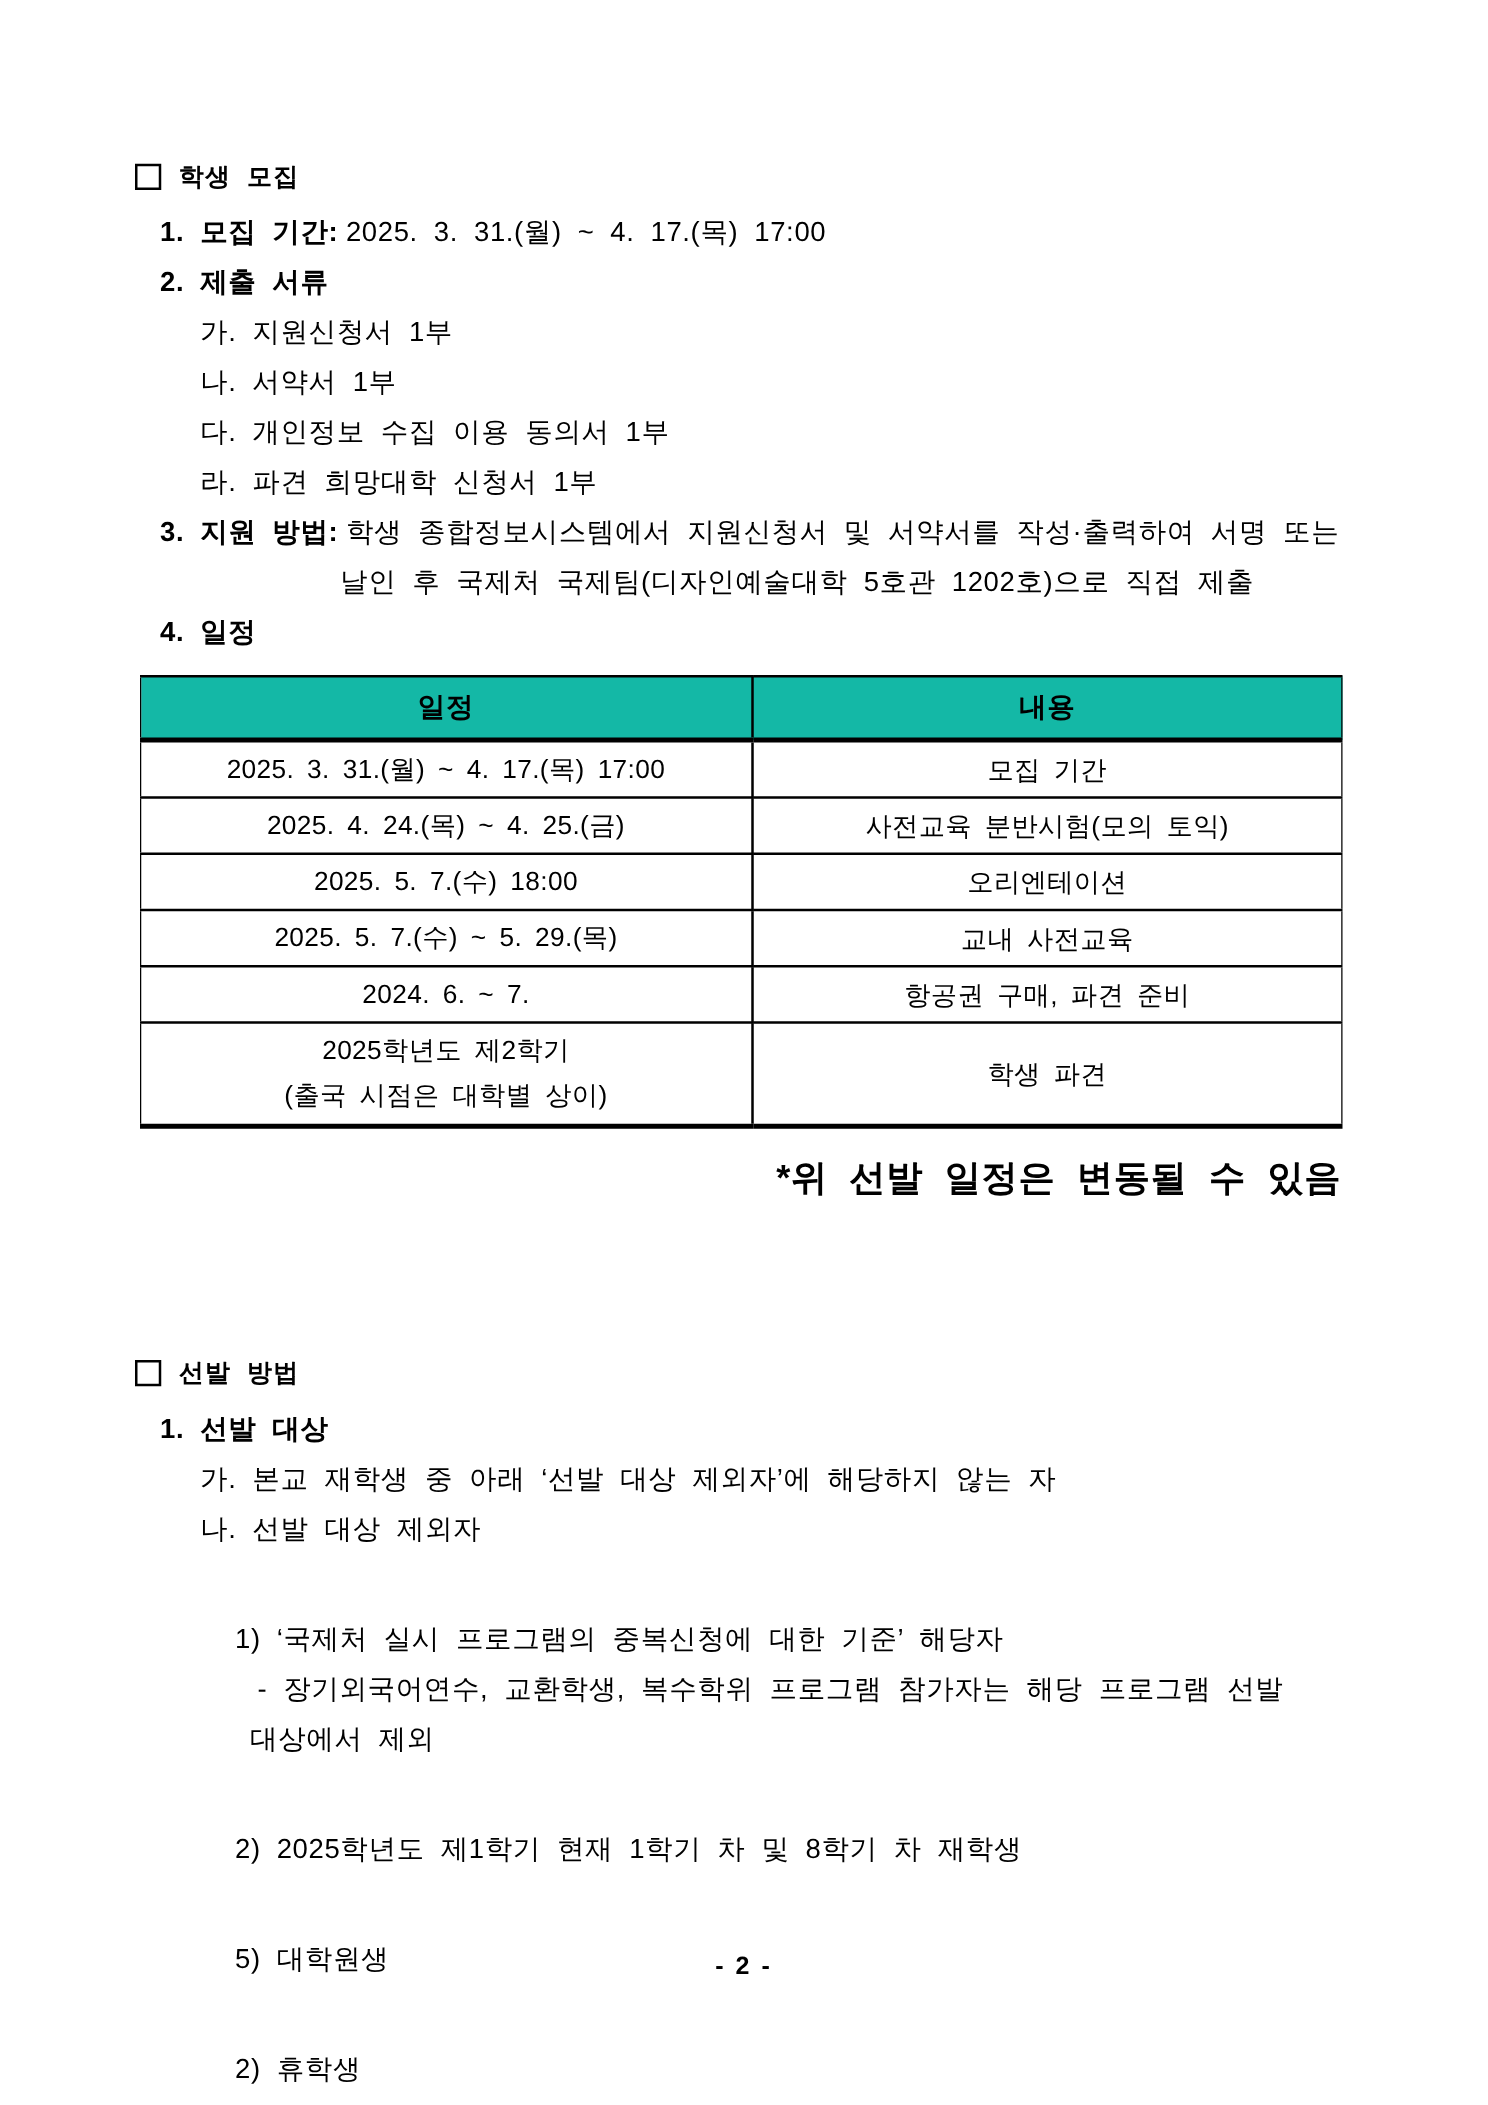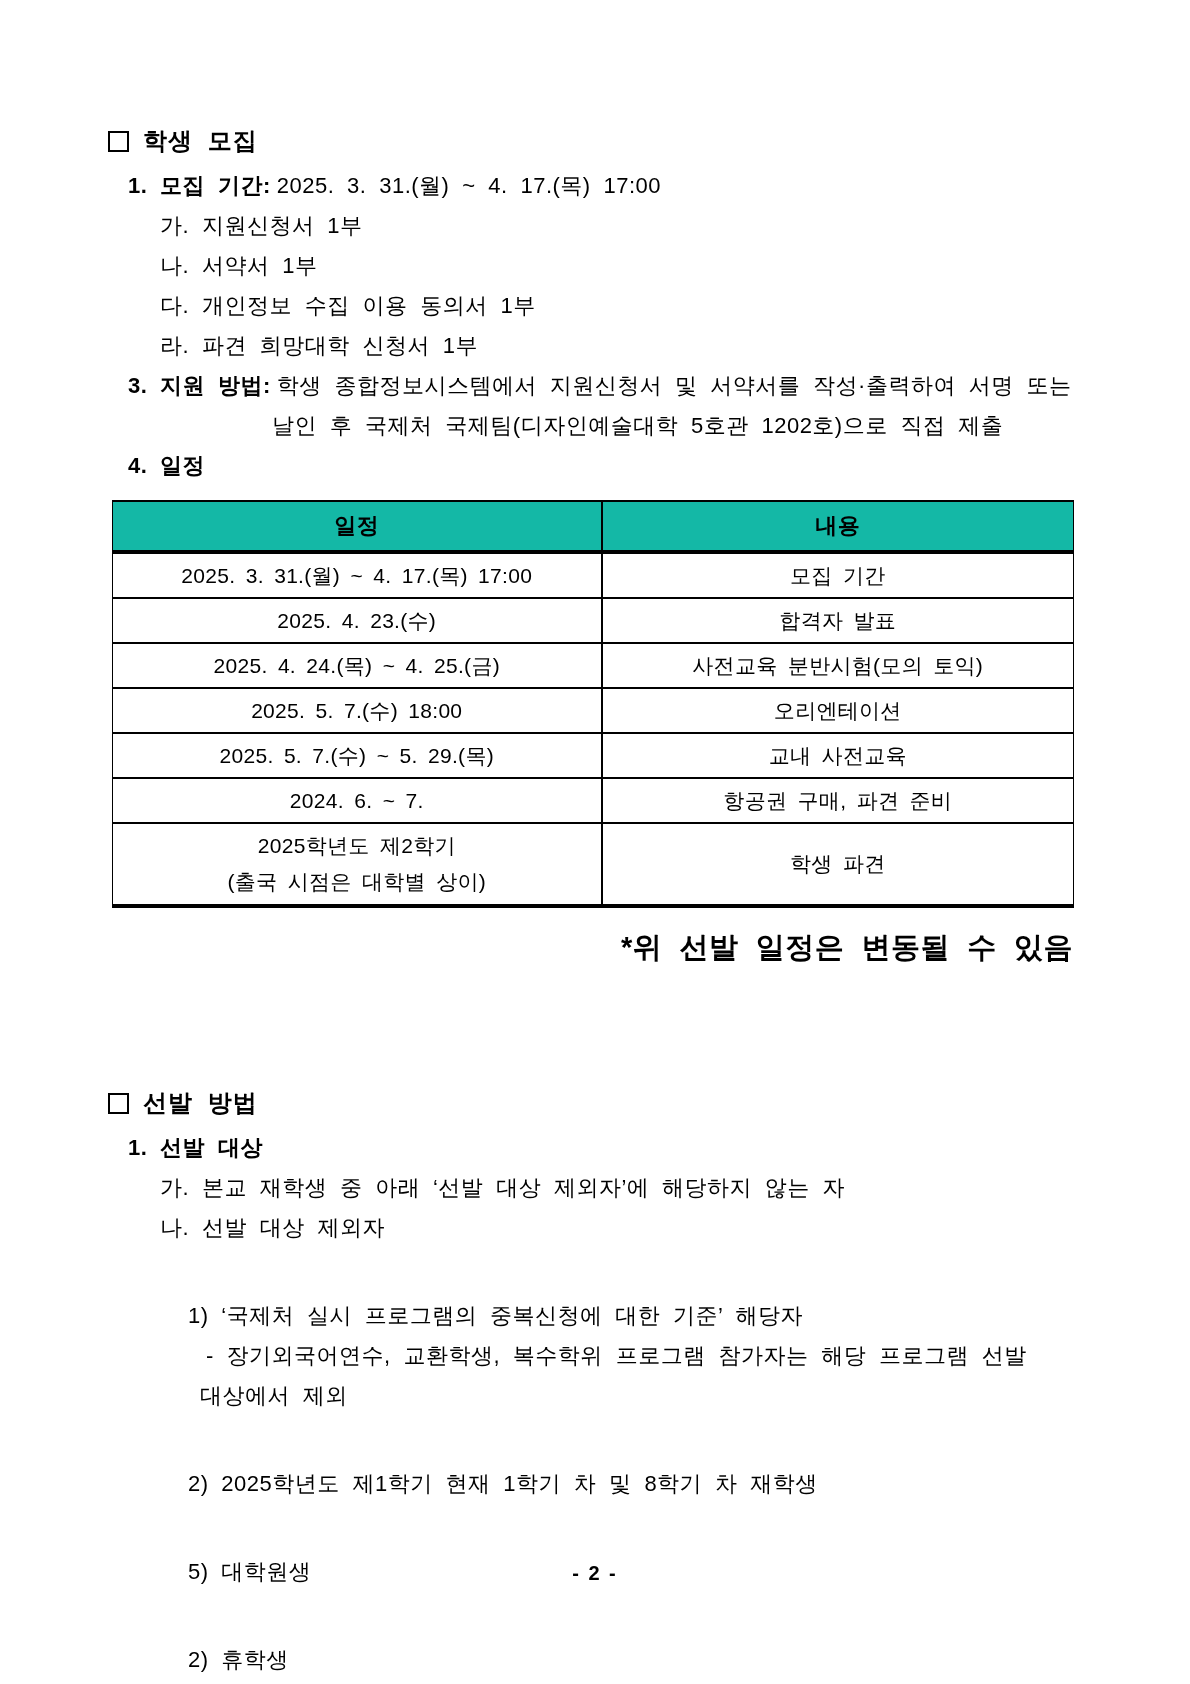--- a/index.html
+++ b/index.html
@@ -11,21 +11,21 @@
     position: relative;
     overflow: hidden;
   }
   .page {
     position: absolute; inset: 0;
     padding: 126px 0 0 108px;
     box-sizing: border-box;
   }
   .section-heading {
     display: flex; align-items: center; gap: 14px;
-    font-size: 24px; font-weight: bold;
+    font-size: 20px; font-weight: bold;
     height: 30px; white-space: nowrap;
     letter-spacing: 1px; word-spacing: 0.30em;
   }
   .sq {
     width: 17px; height: 17px;
     border: 2px solid #000; display: inline-block;
     flex: 0 0 auto;
   }
   .line {
     font-size: 22px; line-height: 40px;
@@ -90,20 +90,21 @@
 
   <div class="section-heading">
     <span class="sq"></span>
     <span>학생 모집</span>
   </div>
 
   <div class="lines">
     <div class="line lv1">
       <span class="lbl">1. 모집 기간:</span><span class="val">2025. 3. 31.(월) ~ 4. 17.(목) 17:00</span>
     </div>
+    <div class="line lv1 lbl">2. 제출 서류</div>
 
     <div id="documents-list">
         <div class="line lv2">가. 지원신청서 1부</div>
         <div class="line lv2">나. 서약서 1부</div>
         <div class="line lv2">다. 개인정보 수집 이용 동의서 1부</div>
         <div class="line lv2">라. 파견 희망대학 신청서 1부</div>
       </div>
 
     <div class="line lv1">
       <span class="lbl">3. 지원 방법:</span><span class="val">학생 종합정보시스템에서 지원신청서 및 서약서를 작성·출력하여 서명 또는</span>
@@ -123,26 +124,20 @@
         <th class="col-divider">일정</th>
         <th>내용</th>
       </tr>
     </thead>
     <tbody id="schedule-tbody">
         <tr>
           <td class="col-divider">
             <div class="cell-line">2025. 3. 31.(월) ~ 4. 17.(목) 17:00</div>
           </td>
           <td>모집 기간</td>
-        </tr>
-        <tr>
-          <td class="col-divider">
-            <div class="cell-line">2025. 4. 23.(수)</div>
-          </td>
-          <td>합격자 발표</td>
         </tr>
         <tr>
           <td class="col-divider">
             <div class="cell-line">2025. 4. 24.(목) ~ 4. 25.(금)</div>
           </td>
           <td>사전교육 분반시험(모의 토익)</td>
         </tr>
         <tr>
           <td class="col-divider">
             <div class="cell-line">2025. 5. 7.(수) 18:00</div>

